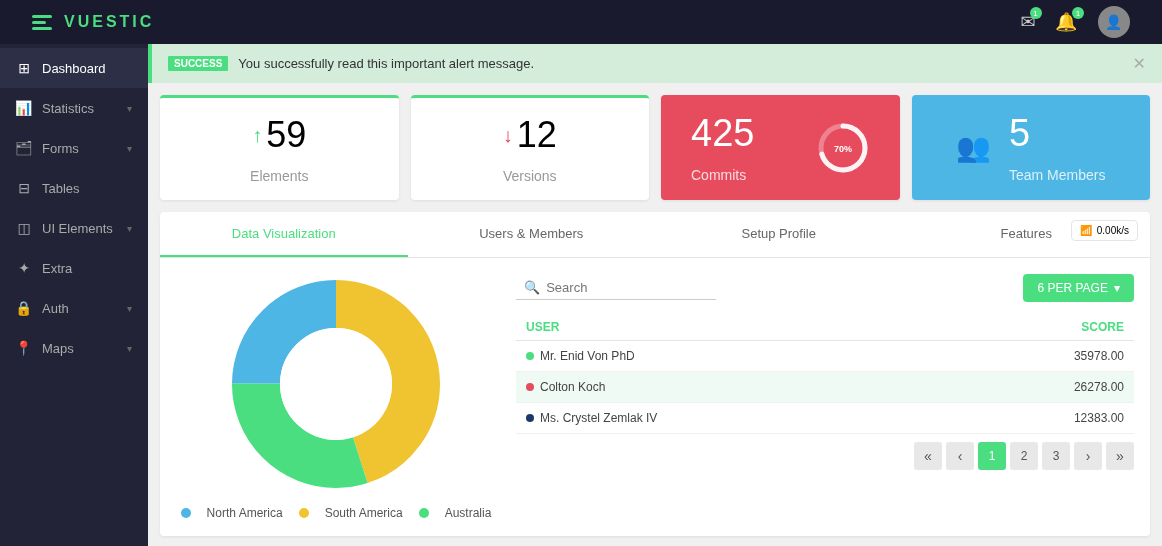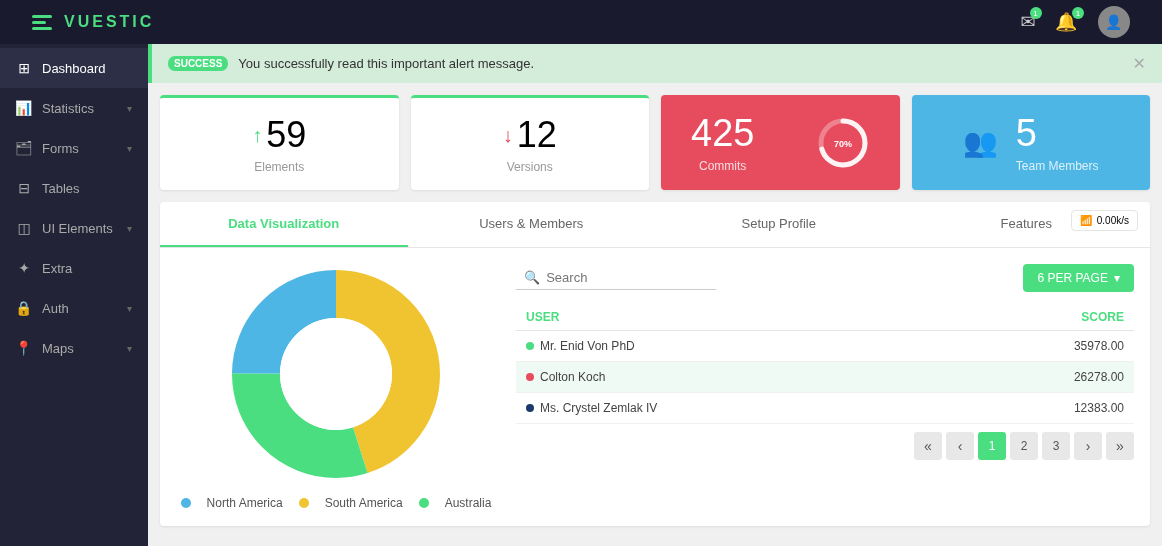--- a/index.html
+++ b/index.html
@@ -122,21 +122,21 @@
       gap: 10px;
       font-size: 13px;
       color: #333;
     }
     .alert-badge {
       background: #4ade80;
       color: #fff;
       font-size: 10px;
       font-weight: 700;
       padding: 2px 6px;
-      border-radius: 7px;
+      border-radius: 1px;
     }
     .alert-close {
       margin-left: auto;
       color: #aaa;
       cursor: pointer;
       font-size: 16px;
     }
 
     
     .stat-cards {
@@ -162,24 +162,23 @@
     .stat-card.blue-bg { background: #4db6e4; color: #fff; }
     .stat-value {
       font-size: 36px;
       font-weight: 300;
       display: flex;
       align-items: center;
       gap: 4px;
     }
     .stat-arrow-up { color: #4ade80; font-size: 20px; }
     .stat-label {
-      font-size: 12px;
+      font-size: 14px;
       color: #999;
-      margin-top: 4px;
-      text-align: center;
+      margin-top: 12px;
     }
     .stat-label-white { color: rgba(255,255,255,0.8); }
     .stat-card.red-bg .stat-value { color: #fff; font-size: 42px; font-weight: 400; }
     .red-card-content {
       display: flex;
       align-items: center;
       justify-content: space-between;
       width: 100%;
       padding: 0 10px;
     }
@@ -208,21 +207,21 @@
       padding: 14px 20px;
       font-size: 13px;
       color: #666;
       cursor: pointer;
       text-align: center;
       flex: 1;
     }
     .tab.active {
       color: #4ade80;
       border-bottom: 2px solid #4ade80;
-      font-weight: 700;
+      font-weight: 400;
     }
     .wifi-badge {
       position: absolute;
       right: 12px;
       top: 8px;
       background: #fff;
       border: 1px solid #e5e5e5;
       border-radius: 4px;
       padding: 4px 8px;
       font-size: 10px;

